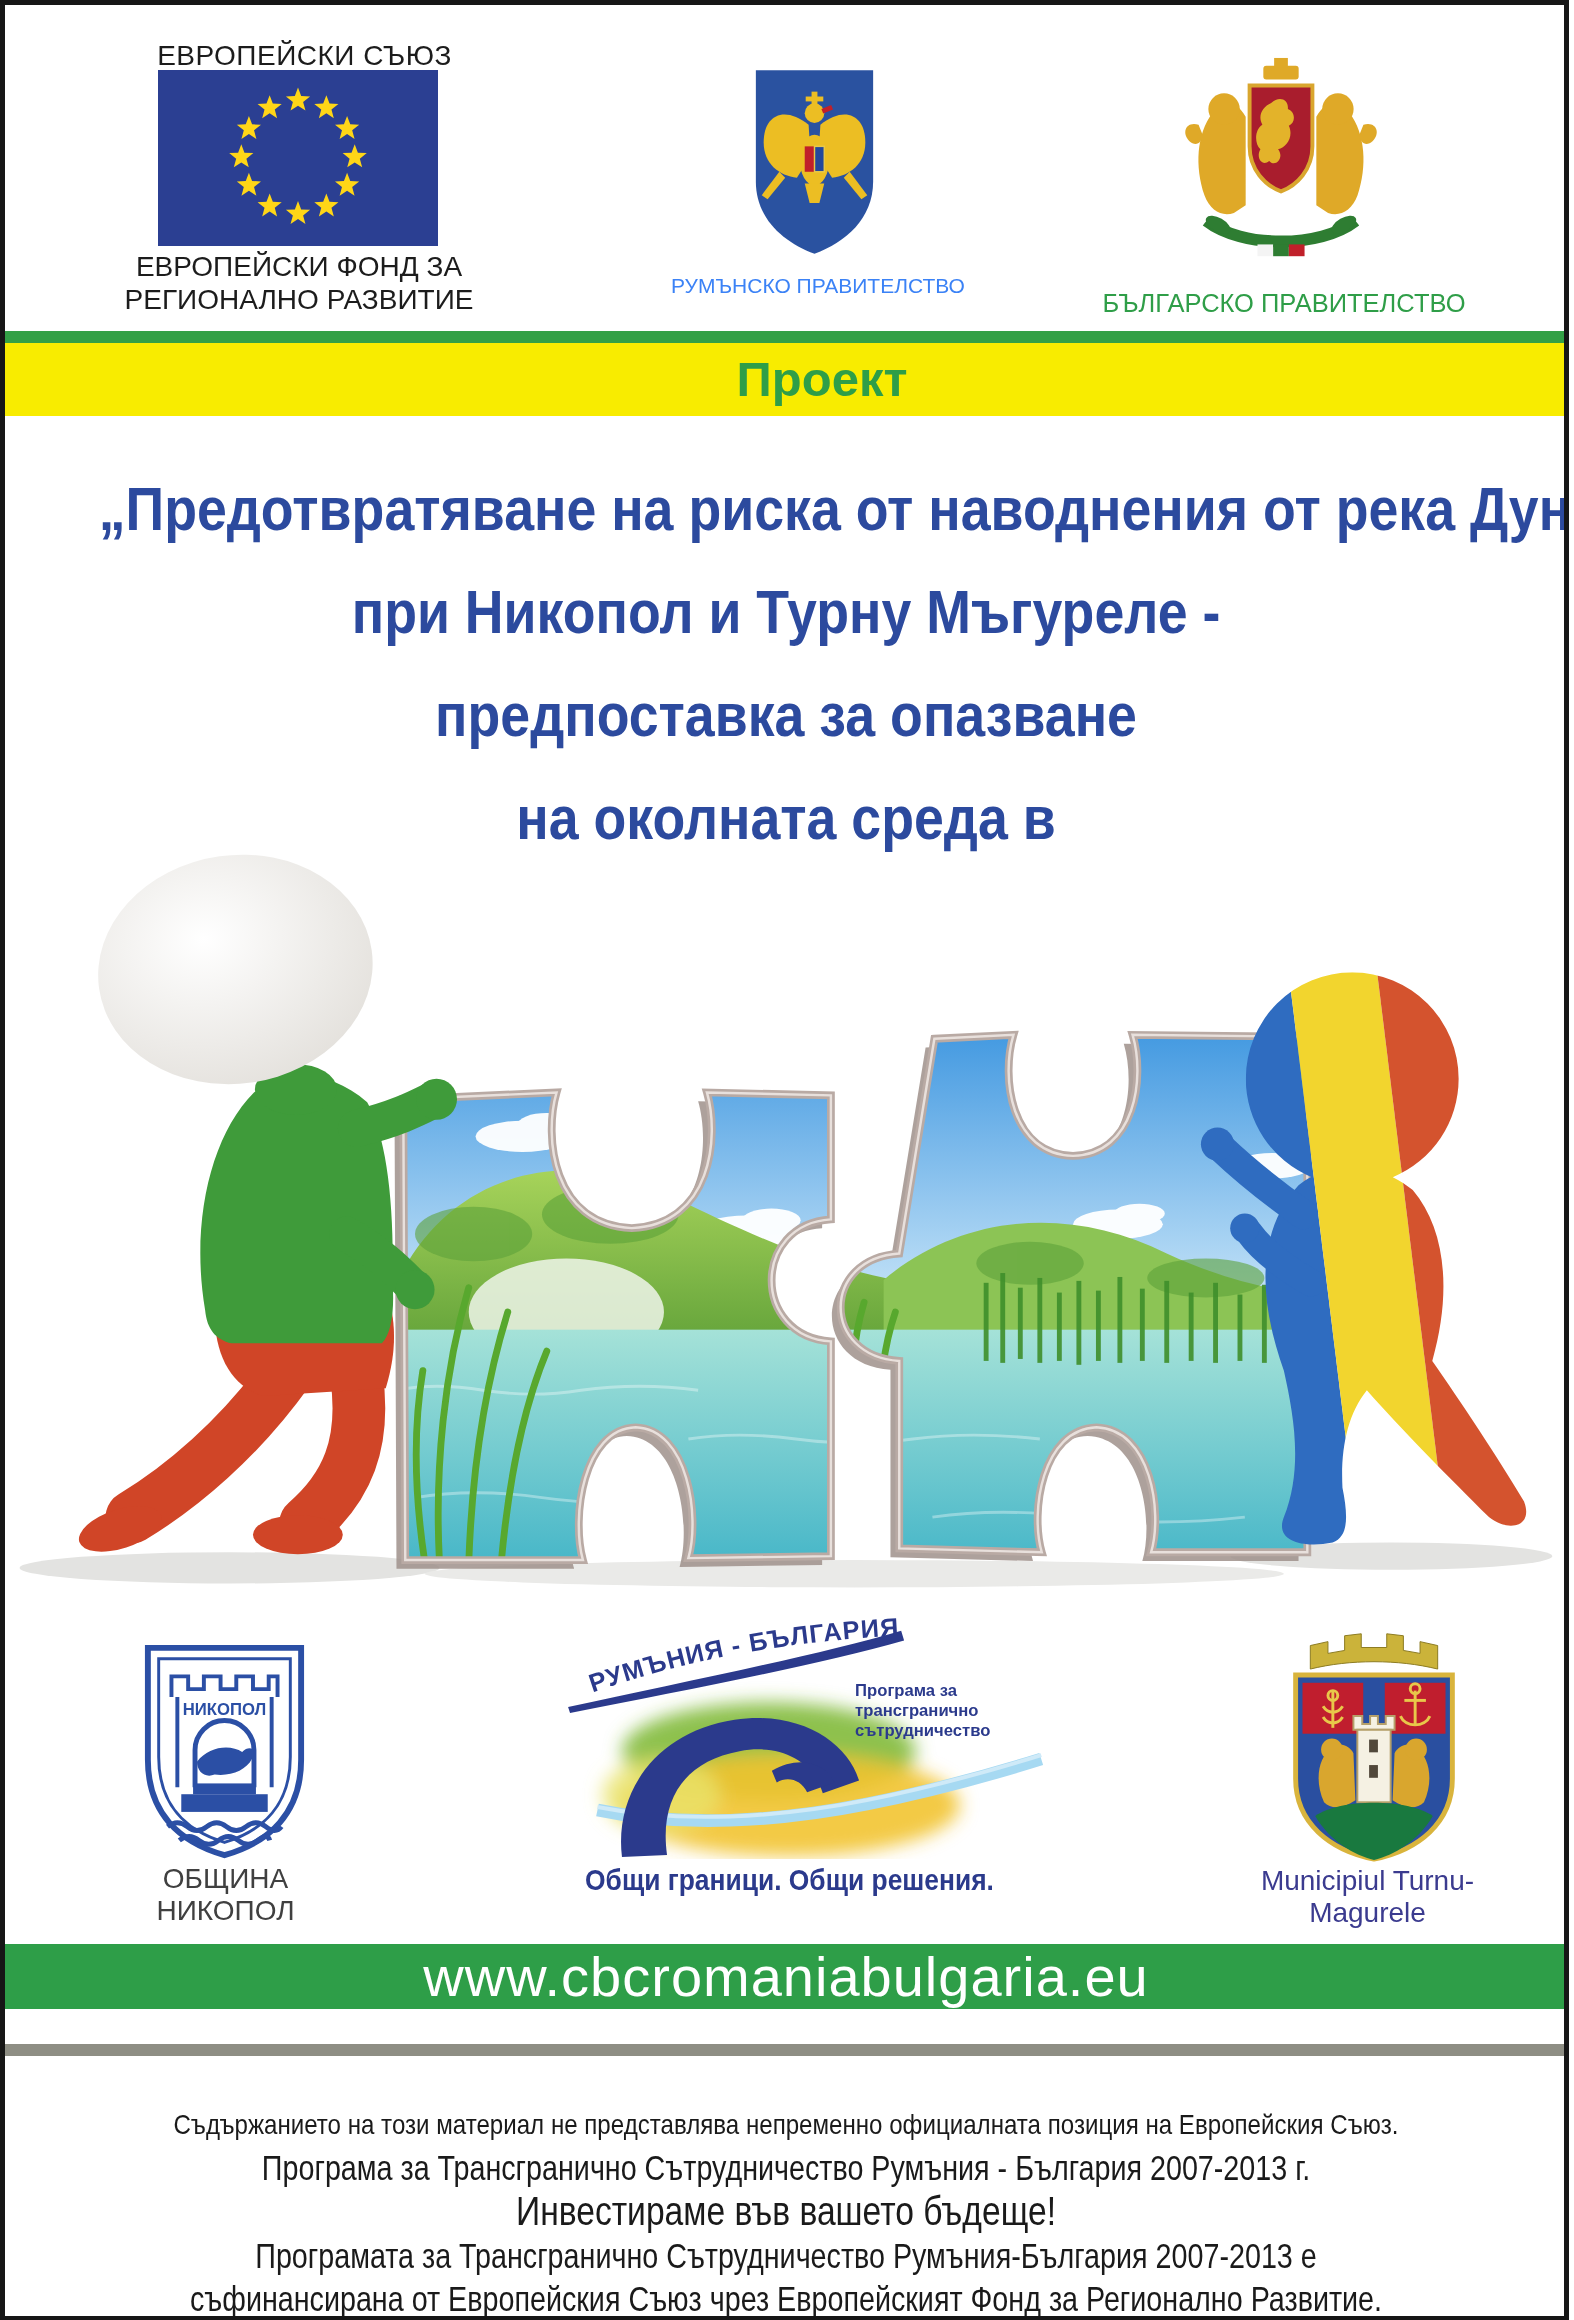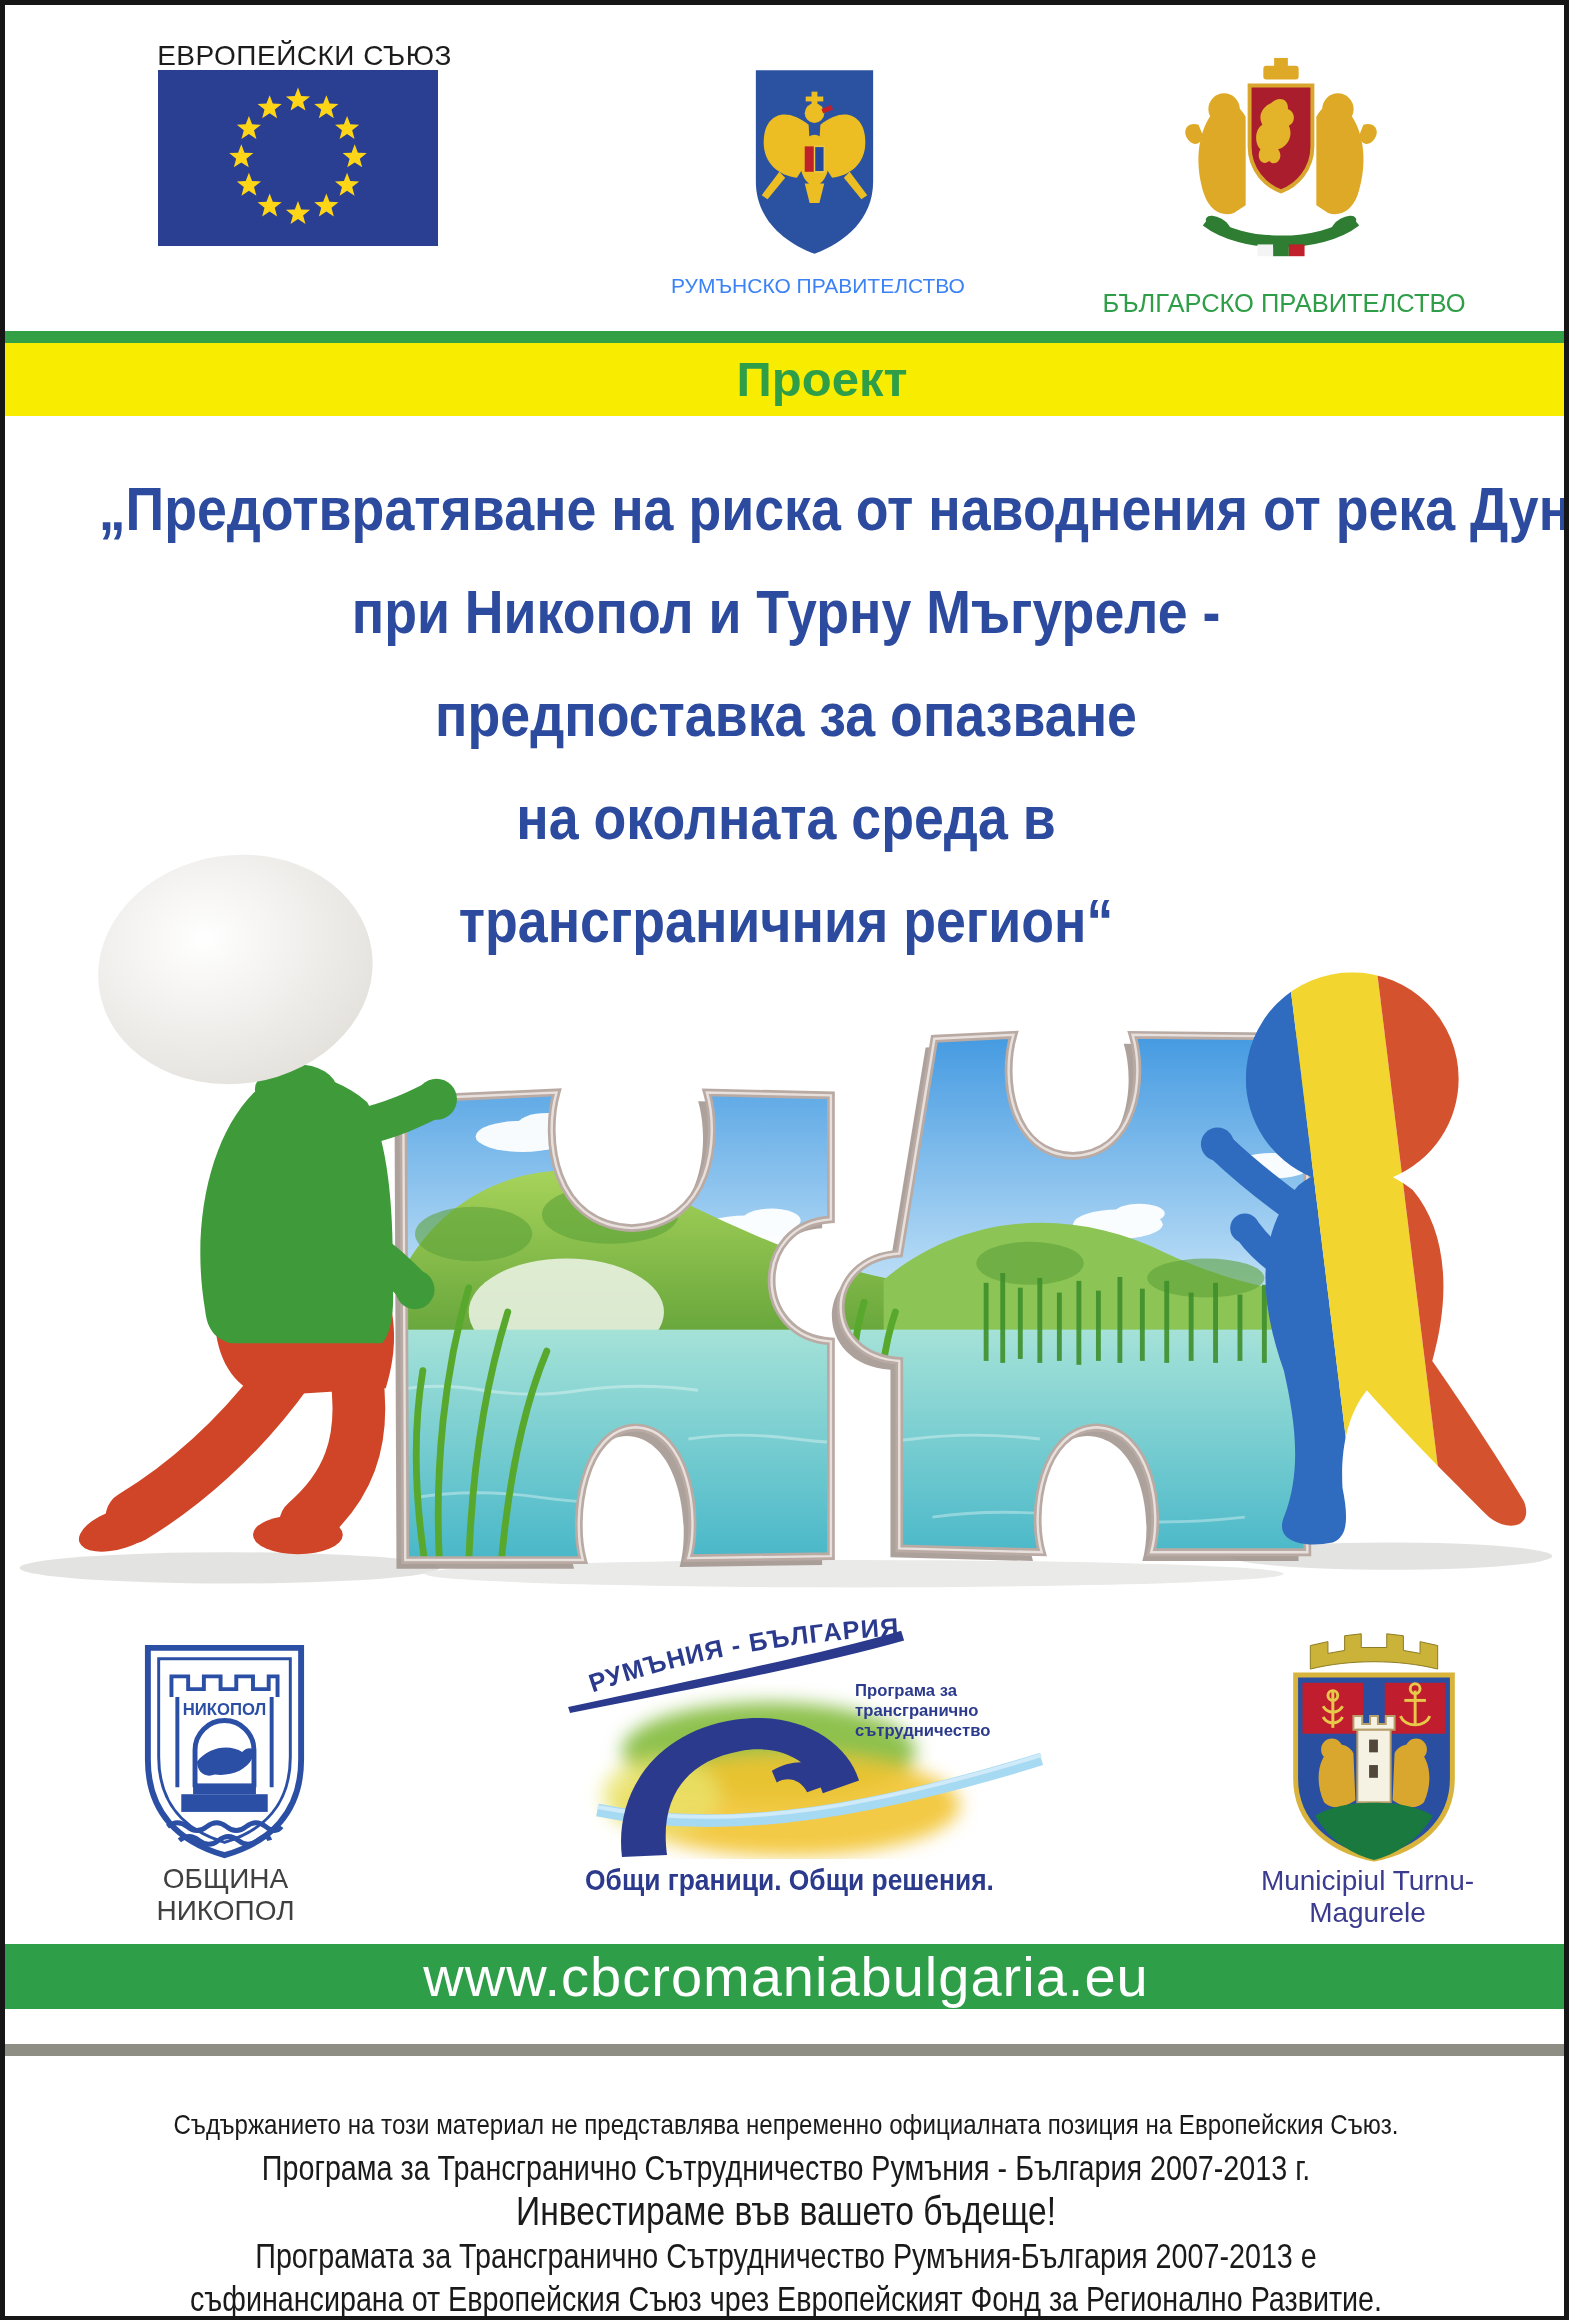--- a/index.html
+++ b/index.html
@@ -63,20 +63,24 @@
       <use href="#starShape" transform="translate(201,89)"></use>
       <use href="#starShape" transform="translate(193.2,118)"></use>
       <use href="#starShape" transform="translate(172,139.2)"></use>
       <use href="#starShape" transform="translate(143,147)"></use>
       <use href="#starShape" transform="translate(114,139.2)"></use>
       <use href="#starShape" transform="translate(92.8,118)"></use>
       <use href="#starShape" transform="translate(85,89)"></use>
       <use href="#starShape" transform="translate(92.8,60)"></use>
       <use href="#starShape" transform="translate(114,38.8)"></use>
     </svg>
+  </div>
+  <div class="abs ctr eu-caption">
+    <div>ЕВРОПЕЙСКИ ФОНД ЗА</div>
+    <div>РЕГИОНАЛНО РАЗВИТИЕ</div>
   </div>
 
   <div class="abs ro-arms">
     <svg width="129" height="196" viewBox="0 0 132 200">
       <path d="M6,6 H126 V120 C126,158 98,182 66,194 C34,182 6,158 6,120 Z" fill="#2a52a0"></path>
       <g fill="#ecbe23">
         <path d="M60,62 C35,42 14,52 14,80 C14,102 30,114 48,116 L62,94 Z"></path>
         <path d="M72,62 C97,42 118,52 118,80 C118,102 102,114 84,116 L70,94 Z"></path>
         <ellipse cx="66" cy="98" rx="15" ry="26"></ellipse>
         <circle cx="66" cy="50" r="10"></circle>
@@ -128,23 +132,20 @@
       </div>
     <div class="title-line">
         <span class="cond">при Никопол и Турну Мъгуреле -</span>
       </div>
     <div class="title-line">
         <span class="cond">предпоставка за опазване</span>
       </div>
     <div class="title-line">
         <span class="cond">на околната среда в</span>
       </div>
-    <div class="title-line">
-        <span class="cond">трансграничния регион“</span>
-      </div>
   </div>
 
   <svg class="abs" style="left:0;top:837px;" width="1562" height="784" viewBox="0 0 1600 800">
     <defs>
       <linearGradient id="skyG" x1="0" y1="0" x2="0" y2="1">
         <stop offset="0" stop-color="#3f97e0"></stop>
           <stop offset="1" stop-color="#d6edfb"></stop>
       </linearGradient>
       <linearGradient id="waterG" x1="0" y1="0" x2="0" y2="1">
         <stop offset="0" stop-color="#a5e2d8"></stop>

